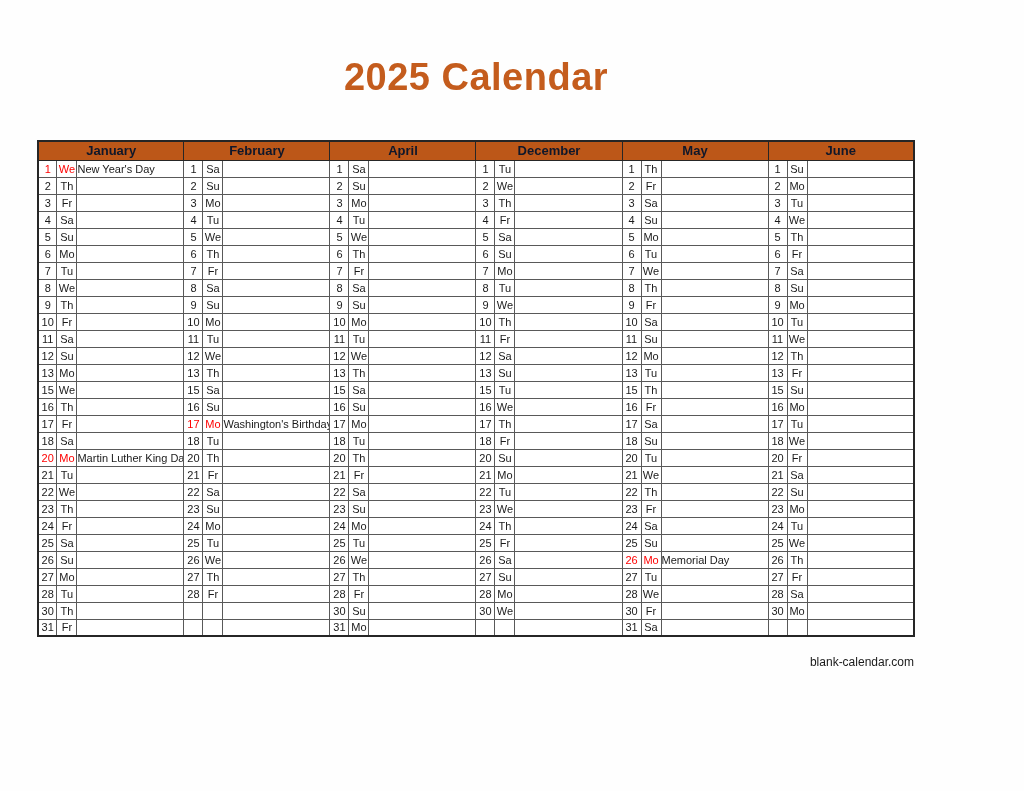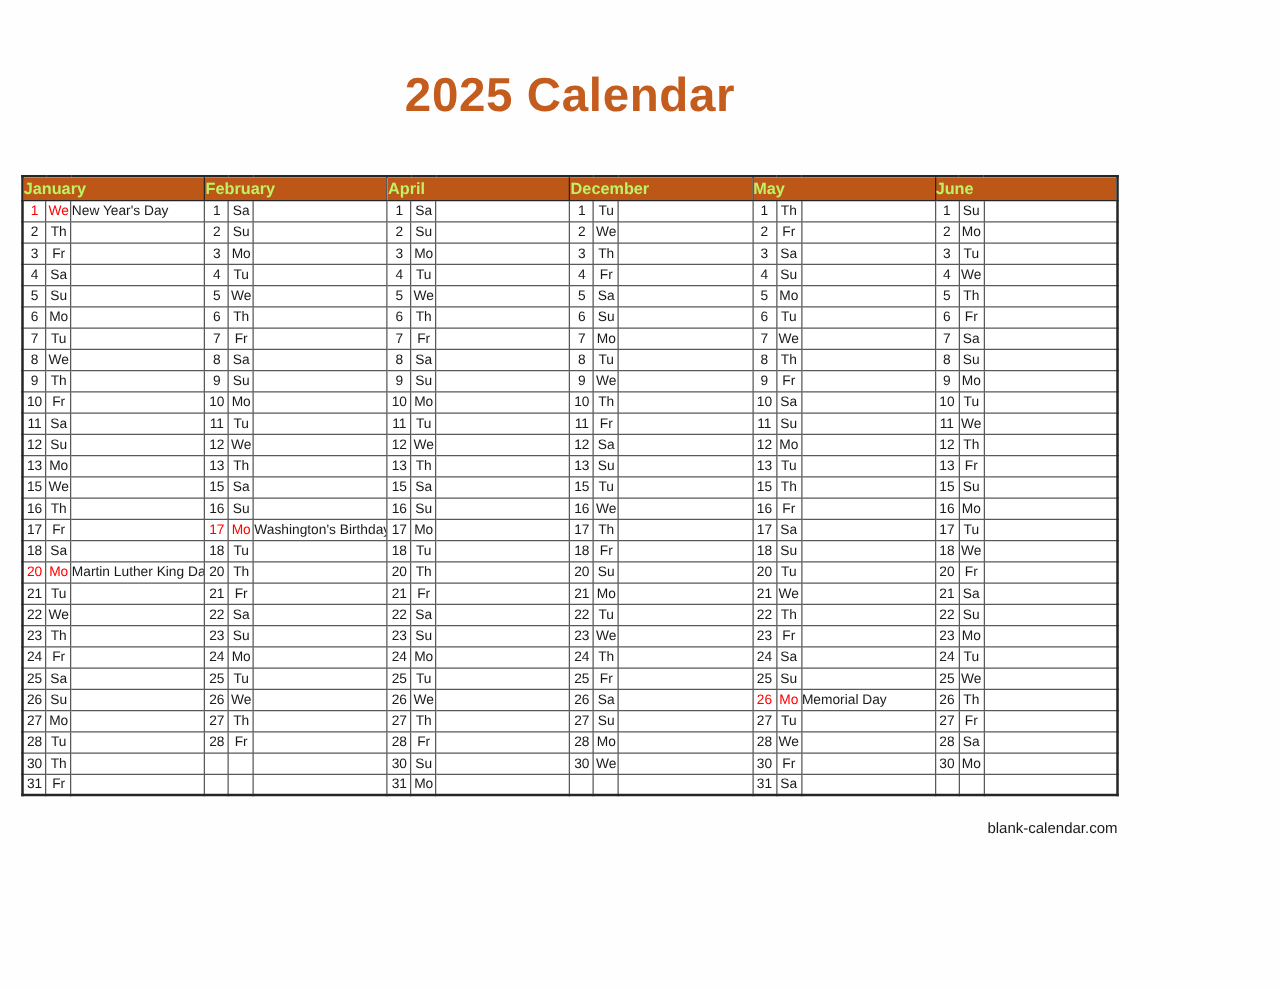--- a/index.html
+++ b/index.html
@@ -12,21 +12,21 @@
     --grid-strong: #262626;
   }
   * { box-sizing: border-box; }
   html, body {
     margin: 0; padding: 0;
     width: 1024px; height: 791px;
     background: #fefefe;
     font-family: "Liberation Sans", "DejaVu Sans", sans-serif;
     overflow: hidden;
   }
-  .page { width: 912px; height: 791px; }
+  .page { width: 912px; height: 791px; margin-left: 20px; }
   .title {
     margin: 0 auto;
     padding-top: 56px;
     height: 140px;
     text-align: center;
     font-size: 38px;
     font-weight: bold;
     color: var(--title-color);
     letter-spacing: 0.5px;
   }
@@ -40,24 +40,24 @@
   table.cal th, table.cal td {
     border: 1px solid var(--grid-line);
     padding: 0;
     overflow: hidden;
     white-space: nowrap;
     vertical-align: middle;
   }
   table.cal th {
     height: 19px;
     background: var(--header-bg);
-    color: #bef264;
+    color: #0f172a;
     font-size: 13px;
     font-weight: bold;
-    text-align: left;
+    text-align: center;
     border-color: var(--grid-strong);
     border-bottom: 1px solid var(--grid-strong);
   }
   table.cal td { height: 17px; font-size: 11px; color: #1a1a1a; background: #ffffff; }
   td.num  { text-align: center; }
   td.wd   { text-align: center; }
   td.note { text-align: left; font-size: 10px; padding-left: 3px; }
   td.mstart { border-left: 2px solid var(--grid-strong); }
   td.sat { background: var(--saturday-bg); }
   td.sun { background: var(--sunday-bg); }

